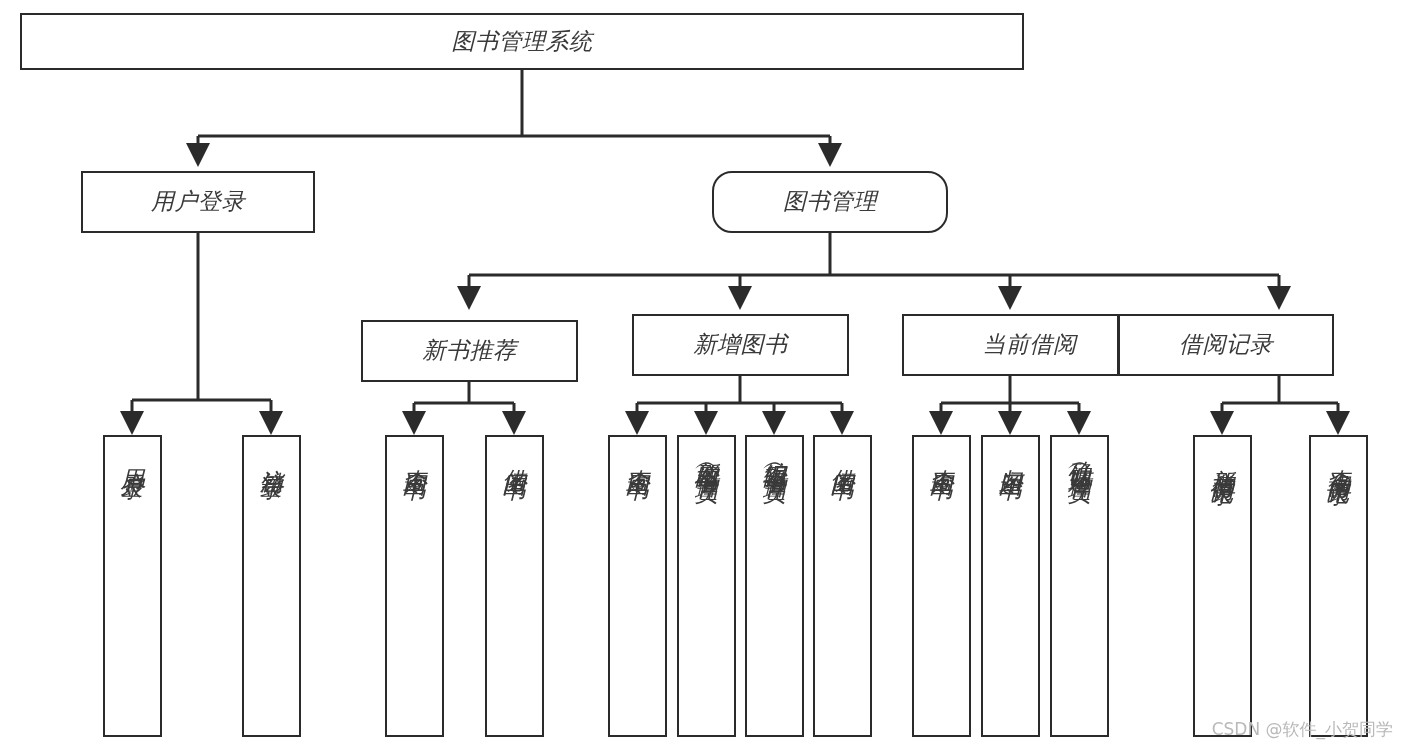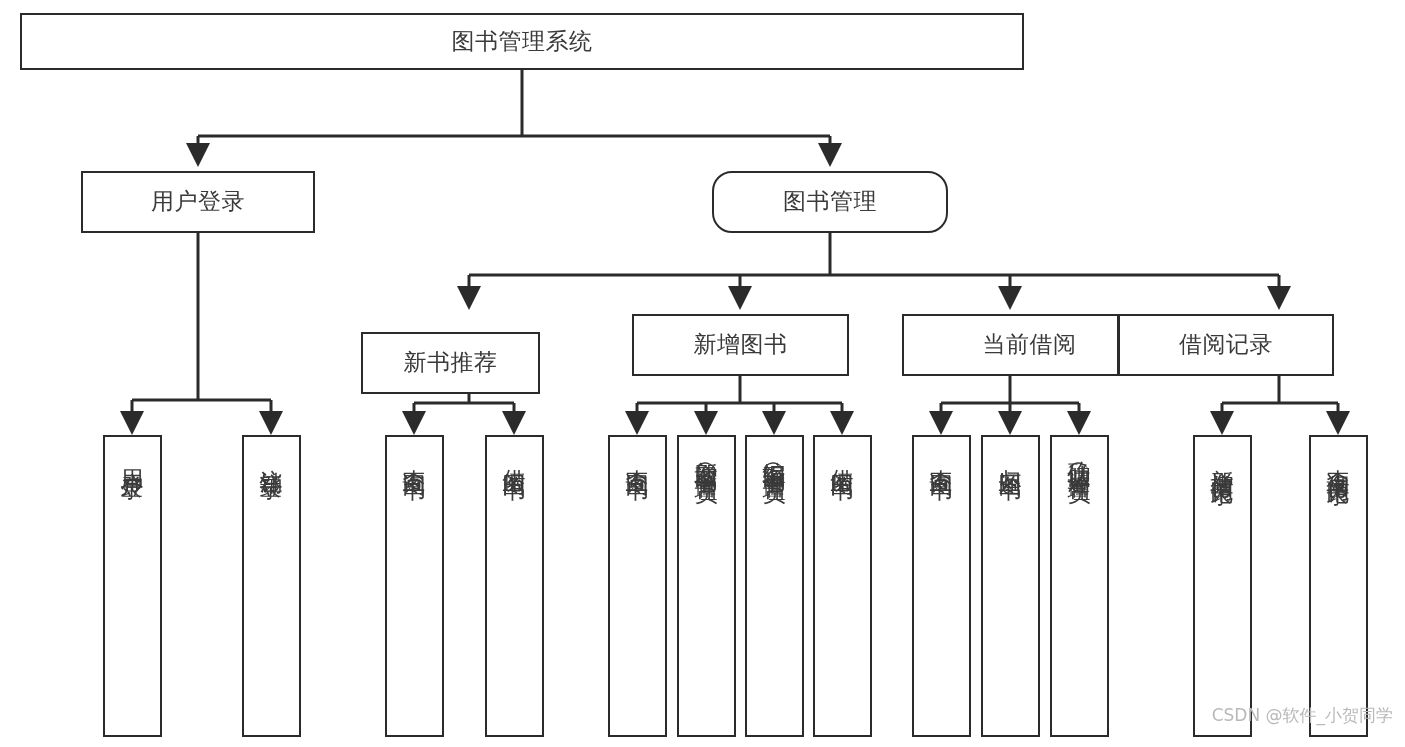--- a/index.html
+++ b/index.html
@@ -34,20 +34,21 @@
     display: flex;
     align-items: center;
     justify-content: center;
     color: #3a3a3a;
     z-index: 2;
   }
   .node .label {
     display: block;
     text-align: right;
     letter-spacing: 0.5px;
+    font-style: italic;
   }
   
   .node.horiz .label {
     writing-mode: horizontal-tb;
     font-size: 23px;
     line-height: 1.1;
     white-space: nowrap;
   }
   .node.root .label { font-size: 23px; }
   
@@ -60,21 +61,21 @@
     writing-mode: vertical-rl;
     text-orientation: upright;
     font-size: 23px;
     line-height: 1.14;
     letter-spacing: 3px;
     white-space: nowrap;
   }
   .watermark {
     position: absolute;
     right: 12px;
-    bottom: 20px;
+    bottom: 6px;
     font-size: 17px;
     color: #b9b9b9;
     white-space: nowrap;
     z-index: 5;
     font-family: "DejaVu Sans", "Liberation Sans", sans-serif;
   }
 </style>
 </head>
 <body>
 
@@ -135,21 +136,21 @@
   </div>
 
   <div class="node horiz" style="left:81px; top:171px; width:234px; height:62px;">
     <span class="label">用户登录</span>
   </div>
 
   <div class="node horiz" style="left:712px; top:171px; width:236px; height:62px;border-radius:20px;">
     <span class="label">图书管理</span>
   </div>
 
-  <div class="node horiz" style="left:361px; top:332px; width:179px; height:62px;">
+  <div class="node horiz" style="left:361px; top:320px; width:217px; height:62px;">
     <span class="label">新书推荐</span>
   </div>
 
   <div class="node horiz" style="left:632px; top:314px; width:217px; height:62px;">
     <span class="label">新增图书</span>
   </div>
 
   <div class="node horiz" style="left:902px; top:314px; width:217px; height:62px;padding-left:38px;">
     <span class="label">当前借阅</span>
   </div>

